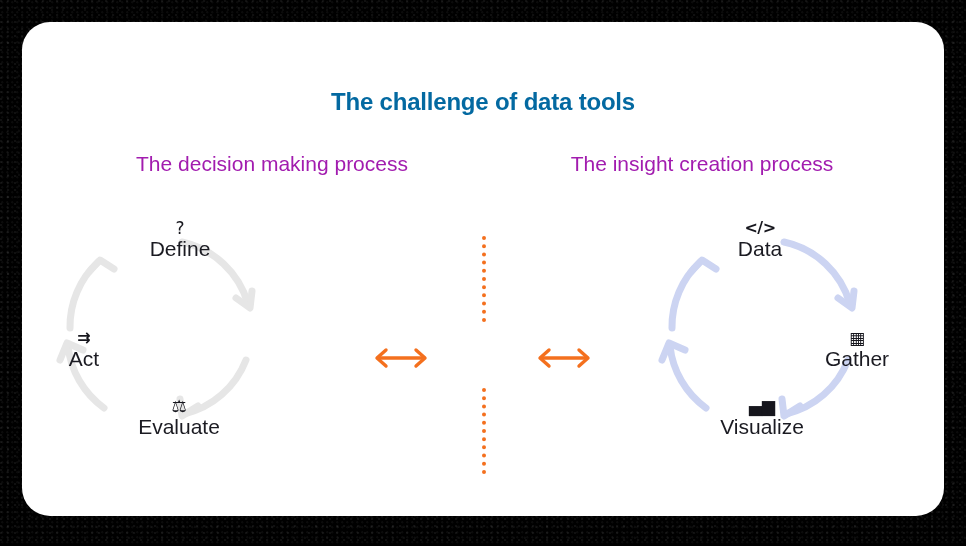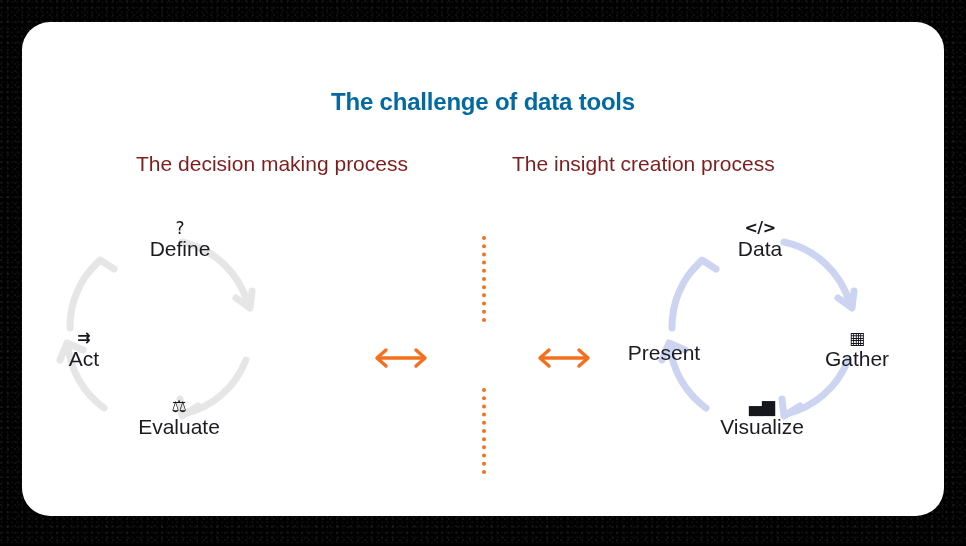--- a/index.html
+++ b/index.html
@@ -56,25 +56,25 @@
     font-size: 24px;
     font-weight: bold;
     color: #0369a1;
     letter-spacing: -0.2px;
   }
 
   .process-label {
     position: absolute;
     top: 130px;
     font-size: 21px;
-    color: #7f1d1d;
+    color: #a21caf;
     white-space: nowrap;
   }
   #label-left  { left: 60px;  width: 380px; text-align: center; }
-  #label-right { left: 490px; width: 380px; }
+  #label-right { left: 490px; width: 380px; text-align: center; }
 
   
   .cycle {
     position: absolute;
     top: 178px;
     width: 300px;
     height: 260px;
   }
   #cycle-left  { left: 10px; }
   #cycle-right { left: 612px; }
@@ -260,20 +260,16 @@
       <div class="node" id="node-analyze">
         <span class="ico">▦</span>
         <span>Gather</span>
       </div>
 
       <div class="node" id="node-visualize">
         <span class="ico">▄▆</span>
         <span>Visualize</span>
       </div>
 
-      <div class="node" id="node-present">
-        <span class="ico empty"></span>
-        <span>Present</span>
-      </div>
     </div>
 
   </div>
 </div>
 
 </body></html>

